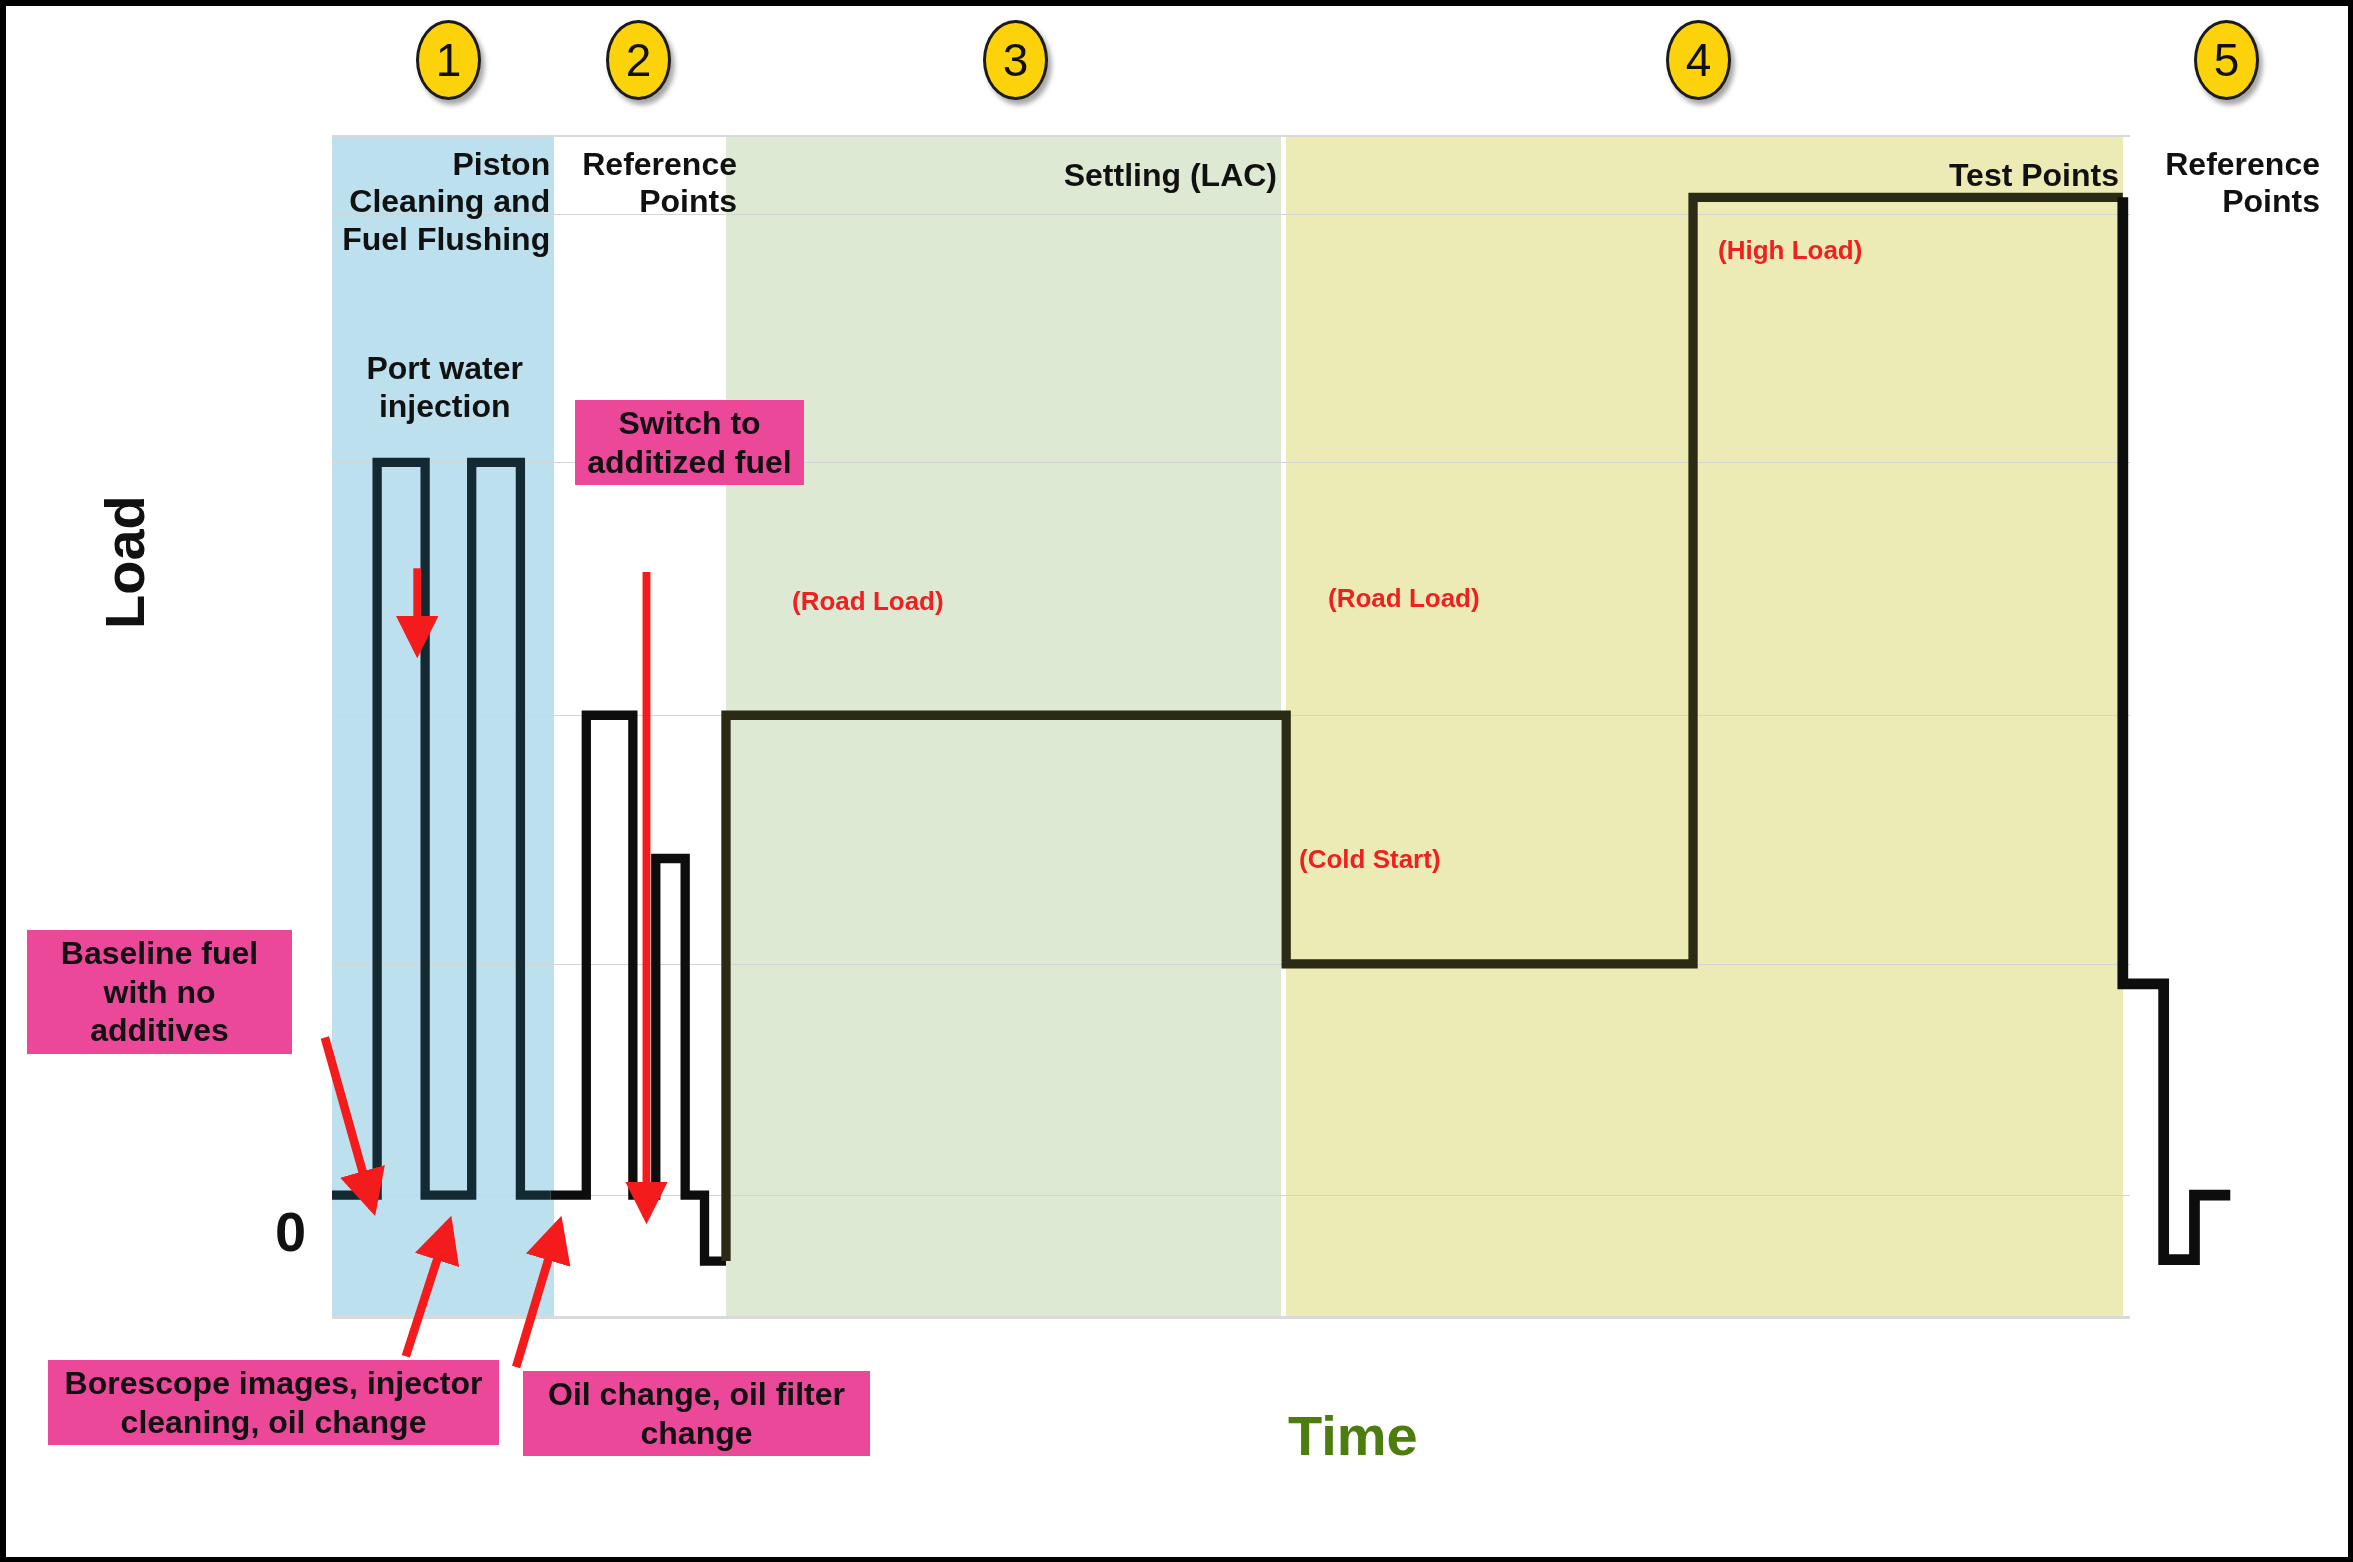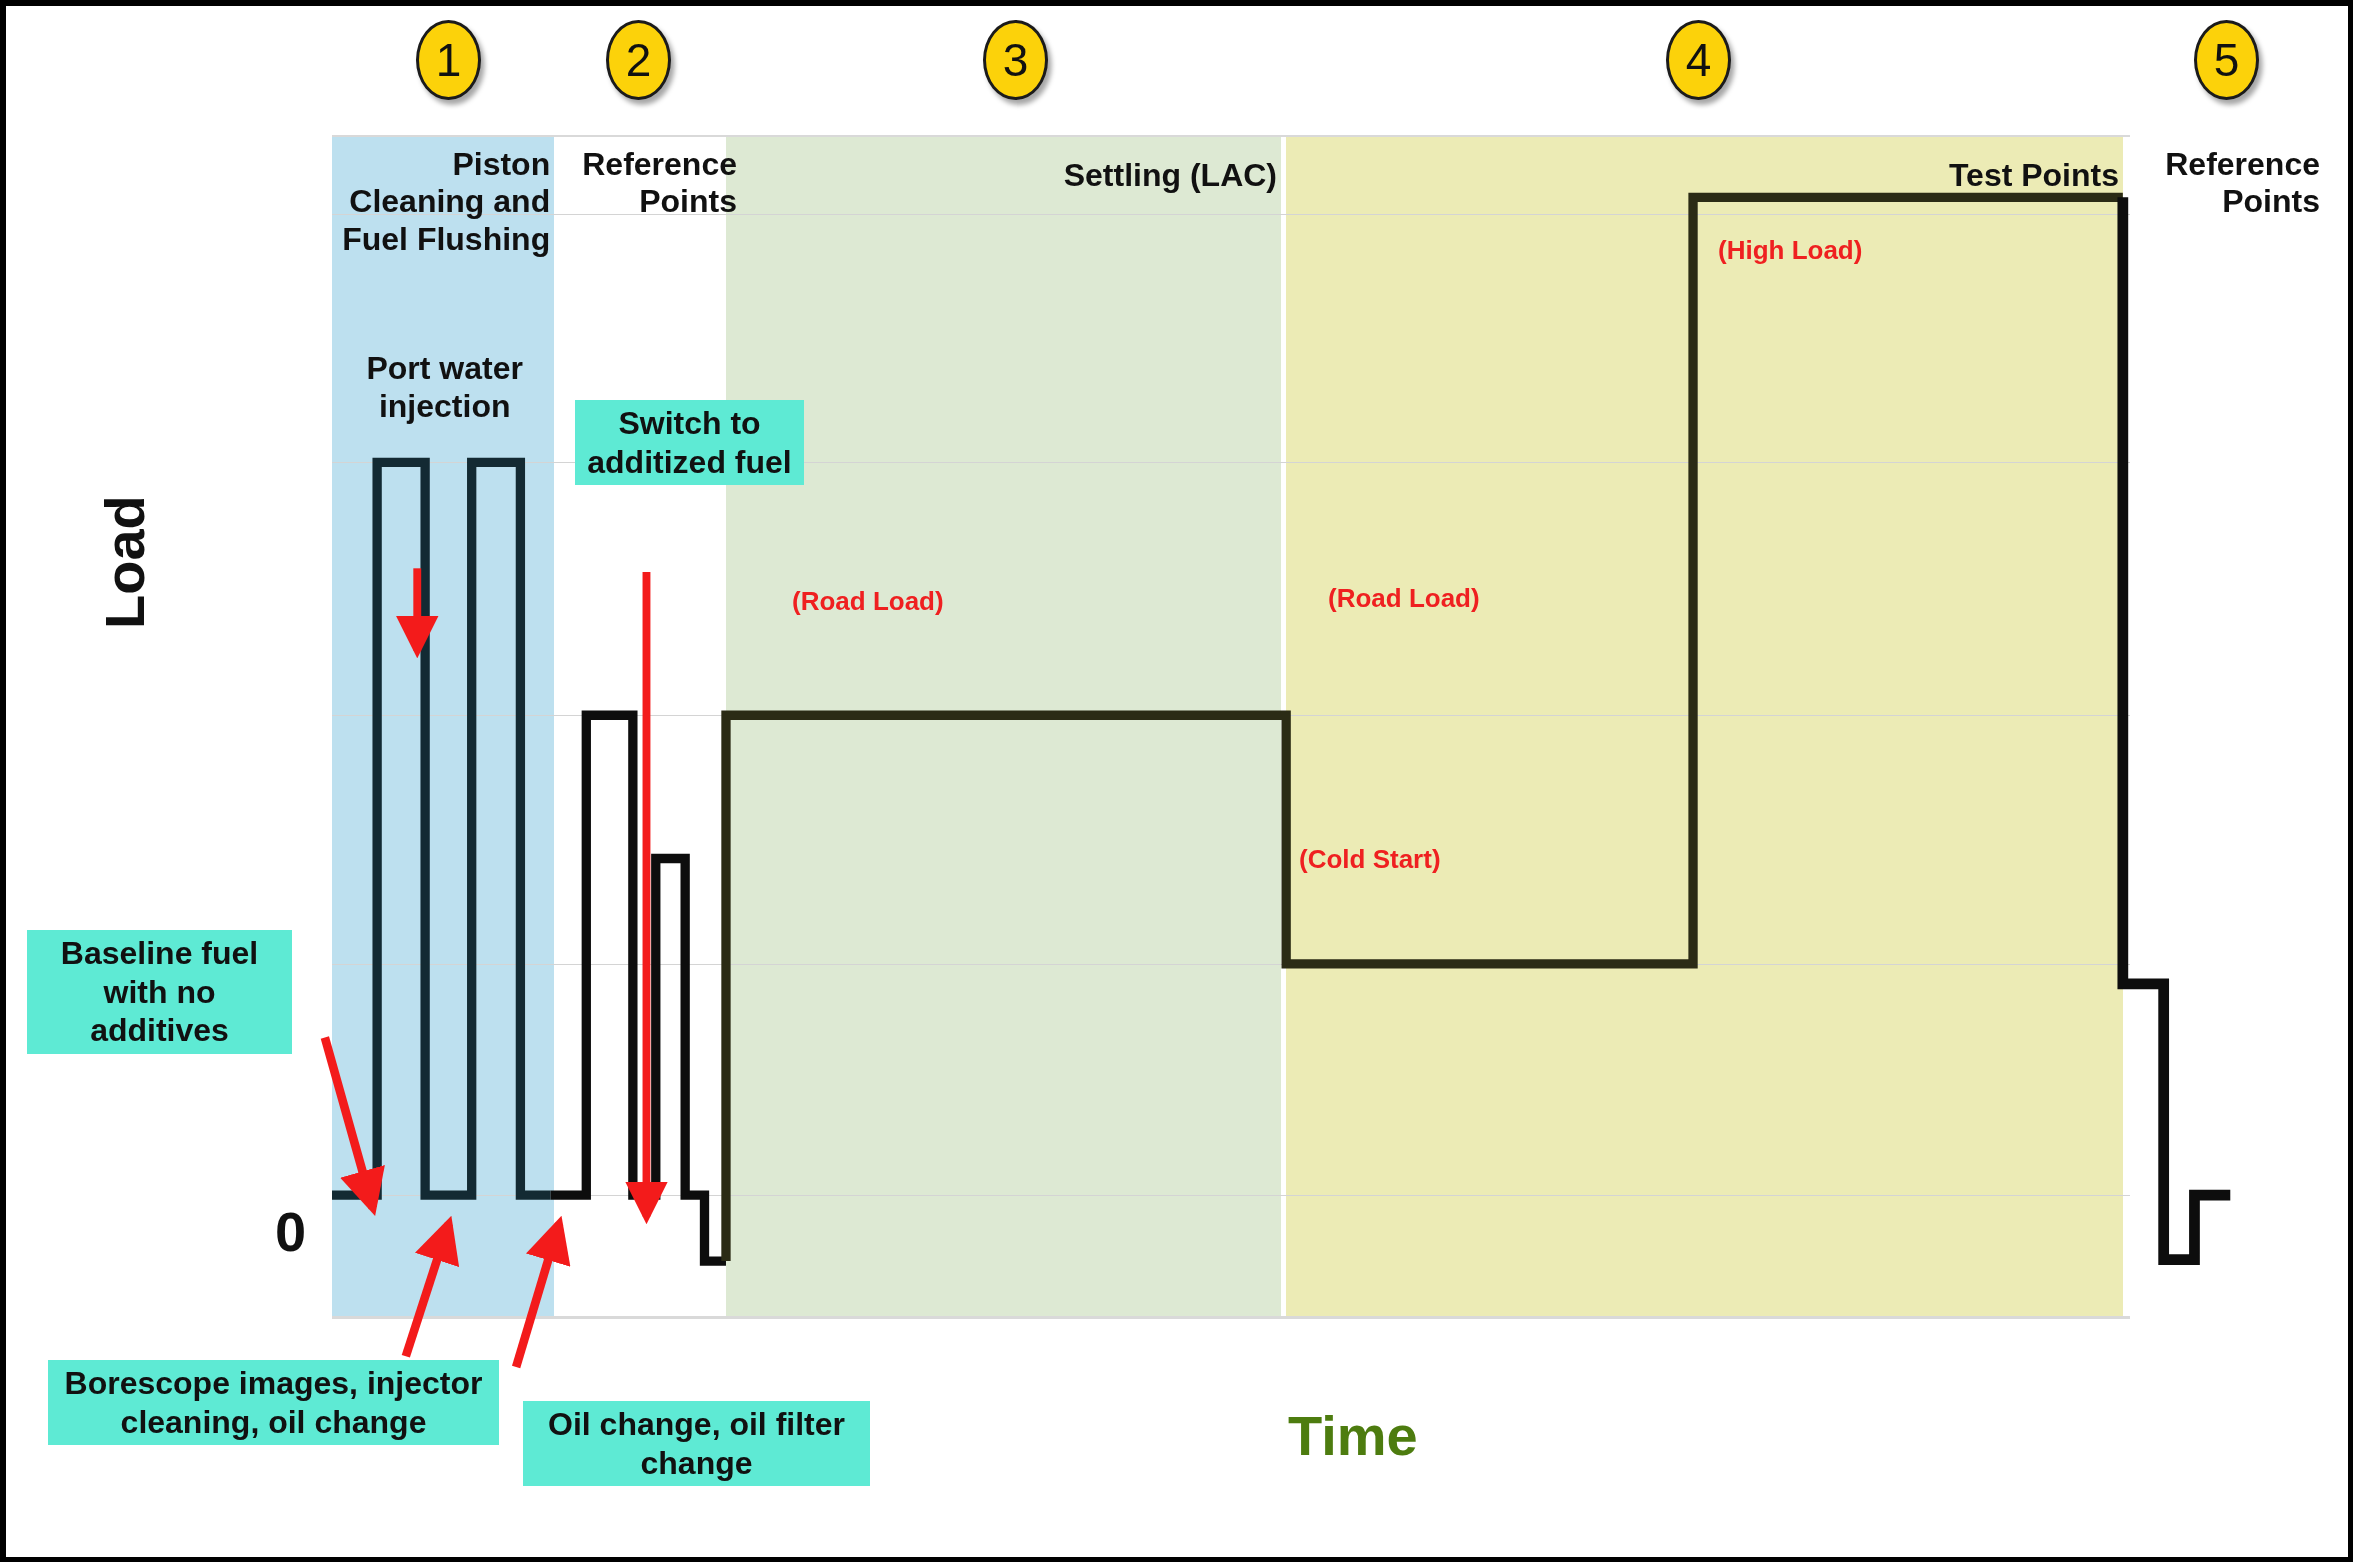--- a/index.html
+++ b/index.html
@@ -69,21 +69,21 @@
     text-align:center;
     font-weight:bold;
     color:#111;
     font-size:32px;
     line-height:1.18;
     font-family:"Liberation Sans",sans-serif;
   }
   
   .callout{
     position:absolute;
-    background:#5eead4;
+    background:#ec4899;
     text-align:center;
     font-weight:bold;
     color:#111;
     font-size:32px;
     line-height:1.2;
     padding:4.3px 7.2px;
     box-sizing:border-box;
     font-family:"Liberation Sans",sans-serif;
   }
   
@@ -177,21 +177,21 @@
   <div class="marker" style="left:1660px;top:14.3px;">
     <span>4</span>
   </div>
   <div class="marker" style="left:2188px;top:14.3px;">
     <span>5</span>
   </div>
 
   <div class="callout" style="left:569px;top:394px;width:229px;">Switch to additized fuel</div>
   <div class="callout" style="left:21px;top:924px;width:265px;">Baseline fuel with no additives</div>
   <div class="callout" style="left:42px;top:1354px;width:451px;text-align:center;">Borescope images, injector cleaning, oil change</div>
-  <div class="callout" style="left:517px;top:1365px;width:347px;margin-top:30px;">Oil change, oil filter change</div>
+  <div class="callout" style="left:517px;top:1365px;width:347px;">Oil change, oil filter change</div>
 
   <svg id="arrows-svg" viewBox="0 0 3286 2182">
     <defs>
       <marker id="ah" viewBox="0 0 10 10" refX="8.2" refY="5" markerWidth="5.4" markerHeight="5.4" orient="auto-start-reverse">
         <path d="M 0 0 L 10 5 L 0 10 z" fill="#f31b1b"></path>
       </marker>
     </defs>
 
     <line x1="574" y1="785" x2="574" y2="900" stroke="#f31b1b" stroke-width="11" marker-end="url(#ah)"></line>
 

